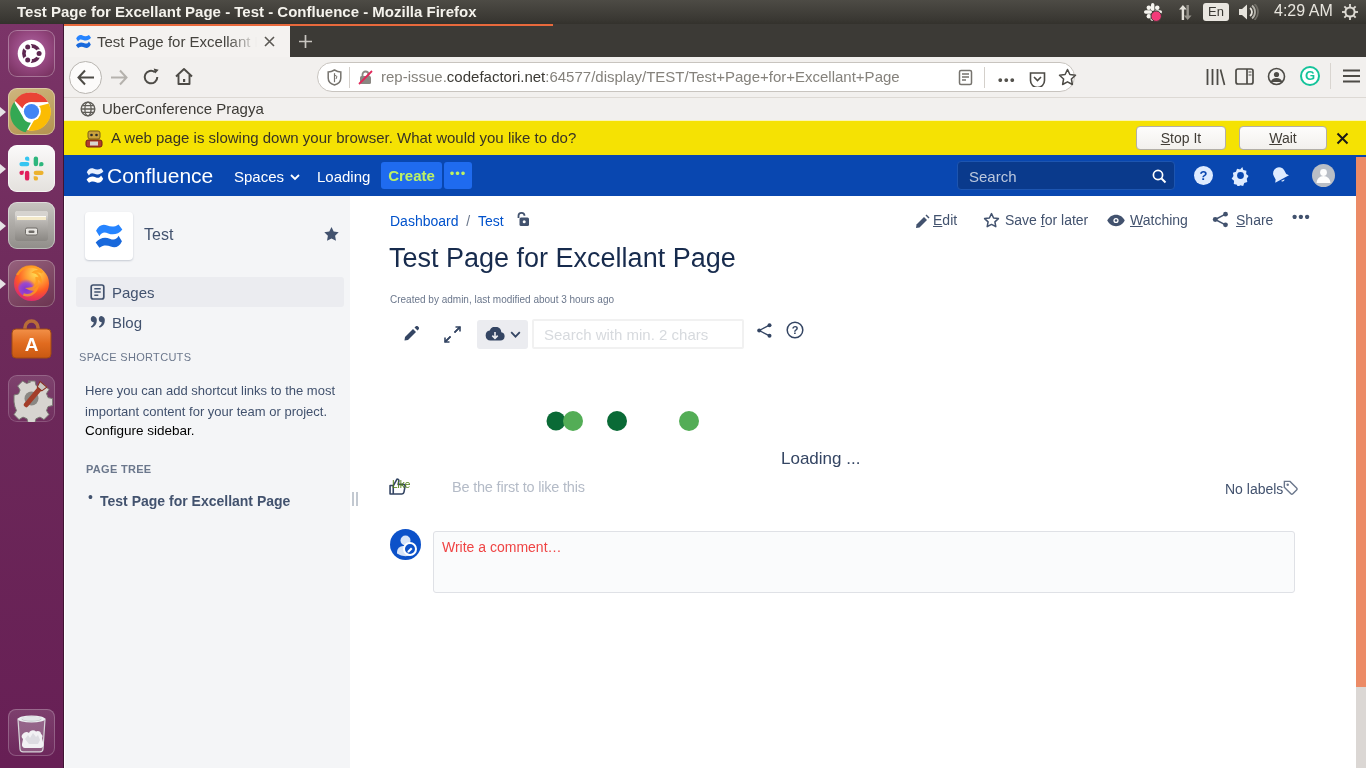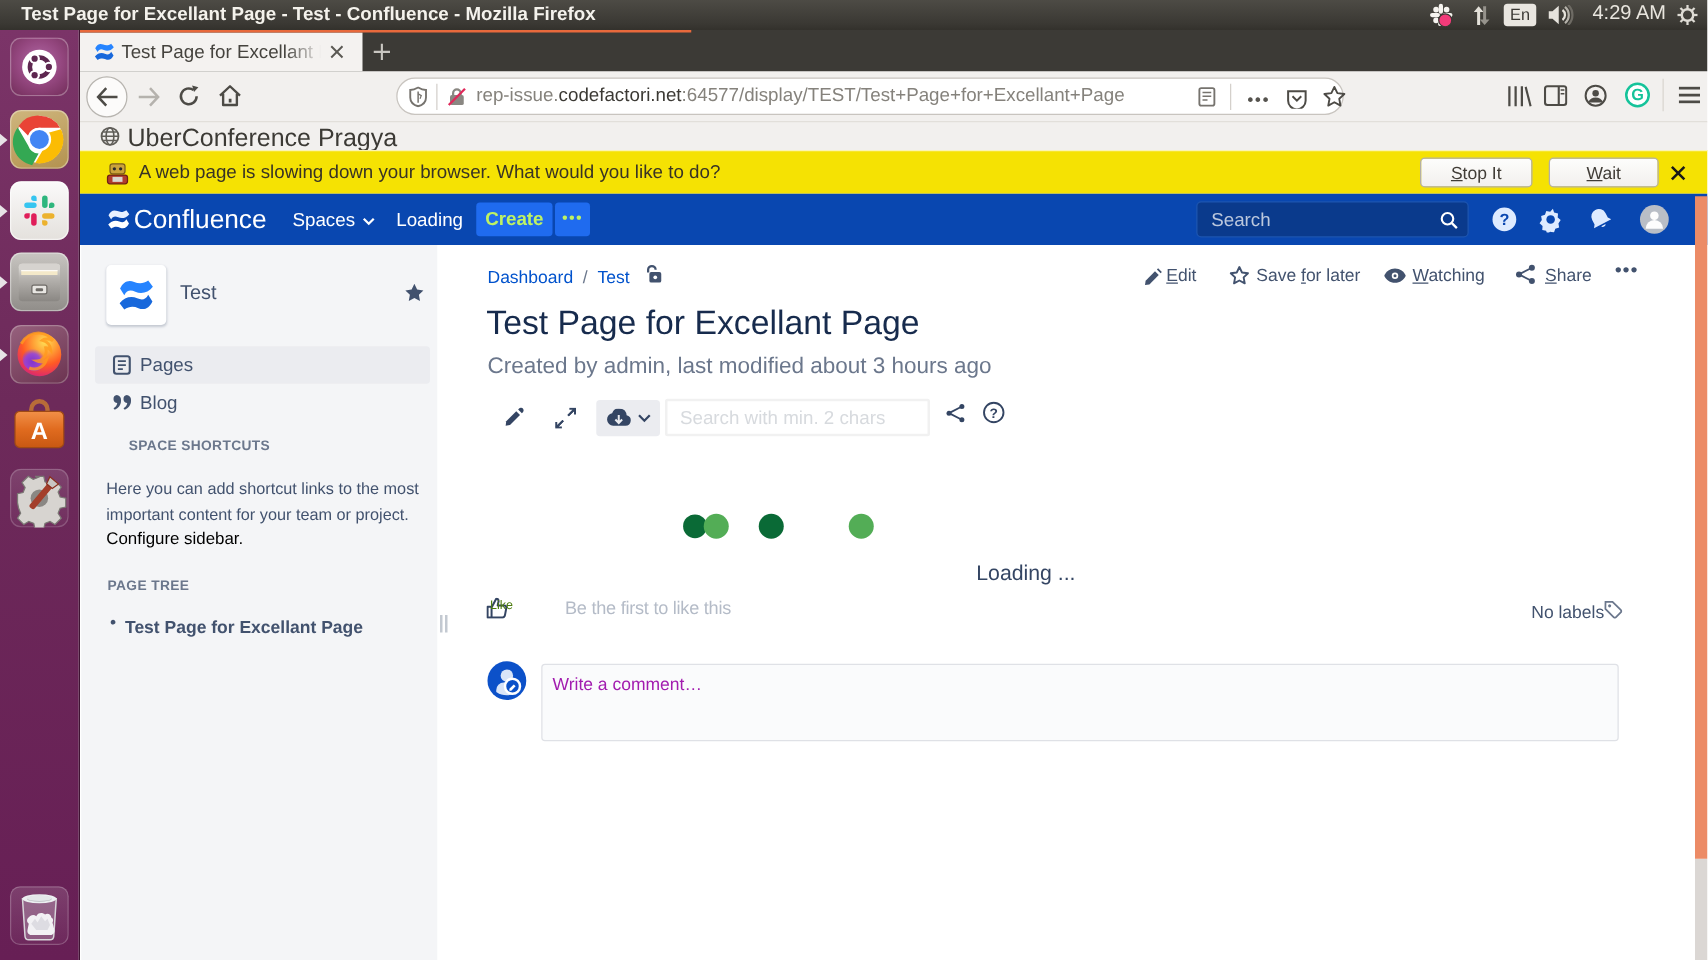--- a/index.html
+++ b/index.html
@@ -299,21 +299,21 @@
  <svg class="abs" style="left:1279px;top:12px" width="17" height="14" viewBox="0 0 17 14">
       <path d="M0 1.5h17M0 7h17M0 12.5h17" stroke="#4d4b46" stroke-width="2.2"></path>
     </svg>
 </div>
 <div id="bmbar" class="abs">
  <svg class="abs" style="left:16px;top:3px" width="16" height="16" viewBox="0 0 16 16">
       <circle cx="8" cy="8" r="6.8" fill="none" stroke="#5f5d58" stroke-width="1.4"></circle>
       <ellipse cx="8" cy="8" rx="3.1" ry="6.8" fill="none" stroke="#5f5d58" stroke-width="1.3"></ellipse>
       <path d="M1.5 8h13M2.6 4.6h10.8M2.6 11.4h10.8" stroke="#5f5d58" stroke-width="1.3"></path>
     </svg>
- <div class="abs" style="left:38px;top:2px;font-size:20px;color:#3c3a35">UberConference Pragya</div>
+ <div class="abs" style="left:38px;top:2px;font-size:15px;color:#3c3a35">UberConference Pragya</div>
 </div>
 <div id="notif" class="abs">
  <svg class="abs" style="left:20px;top:8px" width="20" height="20" viewBox="0 0 20 20">
   <rect x="4" y="2" width="12" height="8" rx="2" fill="#caa23c" stroke="#7a5c1a"></rect>
   <circle cx="7.5" cy="6" r="1.3" fill="#2a2a2a"></circle>
       <circle cx="12.5" cy="6" r="1.3" fill="#2a2a2a"></circle>
   <rect x="2" y="11" width="16" height="7" rx="2" fill="#b03c2e" stroke="#6e2015"></rect>
   <rect x="6" y="12.5" width="8" height="4" fill="#d8d5d0"></rect>
  </svg>
  <div class="abs" style="left:47px;top:8px;font-size:15px;color:#383325">A web page is slowing down your browser. What would you like to do?</div>
@@ -376,21 +376,21 @@
  <svg class="abs" style="left:25px;top:88px" width="15" height="16" viewBox="0 0 15 16">
       <rect x="1.2" y="1" width="12.6" height="14" rx="2" fill="none" stroke="#42526e" stroke-width="1.7"></rect>
       <path d="M4.3 4.8h6.4M4.3 8h6.4M4.3 11.2h4" stroke="#42526e" stroke-width="1.4"></path>
     </svg>
  <div class="abs" style="left:47px;top:88px;font-size:15px;color:#42526e">Pages</div>
  <svg class="abs" style="left:25px;top:119px" width="16" height="13" viewBox="0 0 16 13">
       <path d="M3.5 1A3.2 3.2 0 0 0 .8 4.3c0 1.8 1.4 3 3 3-.3 2-1.4 3.3-3 4.3l1 1.2c3-1.4 5-3.8 5-7A4.5 4.5 0 0 0 3.5 1z" fill="#42526e"></path>
       <path d="M11.5 1A3.2 3.2 0 0 0 8.8 4.3c0 1.8 1.4 3 3 3-.3 2-1.4 3.3-3 4.3l1 1.2c3-1.4 5-3.8 5-7A4.5 4.5 0 0 0 11.5 1z" fill="#42526e"></path>
     </svg>
  <div class="abs" style="left:47px;top:118px;font-size:15px;color:#42526e">Blog</div>
- <div class="abs" style="left:38px;top:155px;font-size:11px;font-weight:bold;color:#6b778c;letter-spacing:.3px">SPACE SHORTCUTS</div>
+ <div class="abs" style="left:14px;top:155px;font-size:11px;font-weight:normal;color:#6b778c;letter-spacing:.3px">SPACE SHORTCUTS</div>
  <div class="abs" style="left:20px;top:184px;font-size:13px;line-height:21px;color:#42526e;white-space:nowrap">Here you can add shortcut links to the most<br>important content for your team or project.</div>
  <div class="abs" style="left:20px;top:227px;font-size:13.5px;color:#000000">Configure sidebar.</div>
  <div class="abs" style="left:21px;top:267px;font-size:11px;font-weight:bold;color:#6b778c;letter-spacing:.3px">PAGE TREE</div>
  <div class="abs" style="left:23px;top:293px;font-size:14px;color:#42526e">•</div>
  <div class="abs" style="left:35px;top:297px;font-size:14px;font-weight:bold;color:#42526e">Test Page for Excellant Page</div>
 </div>
 <div id="main" class="abs">
  <div class="abs" style="left:2px;top:296px;width:2px;height:14px;background:#c3c9d1"></div>
  <div class="abs" style="left:6px;top:296px;width:2px;height:14px;background:#c3c9d1"></div>
  <div class="abs" style="left:40px;top:17px;font-size:14px;color:#0052cc">Dashboard&nbsp;&nbsp;<span style="color:#6b778c">/</span>&nbsp;&nbsp;Test</div>
@@ -418,21 +418,21 @@
  <svg class="abs" style="left:862px;top:15px" width="17" height="17" viewBox="0 0 17 17">
       <circle cx="13.5" cy="3.2" r="2.4" fill="#42526e"></circle>
       <circle cx="3.2" cy="8.5" r="2.4" fill="#42526e"></circle>
       <circle cx="13.5" cy="13.8" r="2.4" fill="#42526e"></circle>
       <path d="M3.2 8.5l10.3-5.3M3.2 8.5l10.3 5.3" stroke="#42526e" stroke-width="1.5"></path>
     </svg>
  <div class="abs" style="left:886px;top:16px;font-size:14px;color:#42526e"><u>S</u>hare</div>
  <div class="abs" style="left:942px;top:12px;font-size:15px;color:#42526e;letter-spacing:1px;font-weight:bold">•••</div>
 
  <div class="abs" style="left:39px;top:47px;font-size:27px;color:#172b4d">Test Page for Excellant Page</div>
- <div class="abs" style="left:40px;top:86px;font-size:18px;color:#6b778c">Created by admin, last modified about 3 hours ago</div>
+ <div class="abs" style="left:40px;top:98px;font-size:10px;color:#6b778c">Created by admin, last modified about 3 hours ago</div>
 
  <svg class="abs" style="left:53px;top:130px" width="16" height="16" viewBox="0 0 16 16">
       <path d="M2 11L10 3l3 3-8 8-3.5.5z" fill="#344563"></path>
       <path d="M11.5 1.5l3 3 .8-.8a1.5 1.5 0 0 0-3-3z" fill="#344563"></path>
     </svg>
  <svg class="abs" style="left:94px;top:130px" width="17" height="17" viewBox="0 0 17 17">
       <g stroke="#344563" stroke-width="1.6" fill="none">
         <path d="M10.5 6.5L16 1M11.5 1H16v4.5"></path>
         <path d="M6.5 10.5L1 16M1 11.5V16h4.5"></path>
       </g>
@@ -483,17 +483,17 @@
  <div class="abs" style="left:40px;top:333px;width:31px;height:31px;border-radius:50%;background:#0c51c9"></div>
  <svg class="abs" style="left:40px;top:333px" width="31" height="31" viewBox="0 0 31 31">
       <circle cx="15.5" cy="11.5" r="5" fill="#d8e4f8"></circle>
       <path d="M7 24.5v-1.5a6 6 0 0 1 6-6h5a6 6 0 0 1 6 6v1.5a15 15 0 0 1-17 0z" fill="#d8e4f8"></path>
     </svg>
  <div class="abs" style="left:53px;top:346px;width:14px;height:14px;border-radius:50%;background:#0c51c9;border:2px solid #fff"></div>
  <svg class="abs" style="left:57px;top:350px" width="7" height="7" viewBox="0 0 7 7">
       <path d="M0.5 5L4 1.5 5.5 3 2 6.5H0.5z" fill="#fff"></path>
     </svg>
  <div class="abs" style="left:83px;top:335px;width:862px;height:62px;background:#fafbfc;border:1px solid #dfe1e6;border-radius:3px">
-  <div style="position:absolute;left:8px;top:7px;font-size:14px;color:#a21caf">Write a comment…</div>
+  <div style="position:absolute;left:8px;top:7px;font-size:14px;color:#ef4444">Write a comment…</div>
  </div>
 </div>
 <div id="scrolltrack" class="abs"></div>
 <div id="scrollthumb" class="abs"></div>
 
 </body></html>

